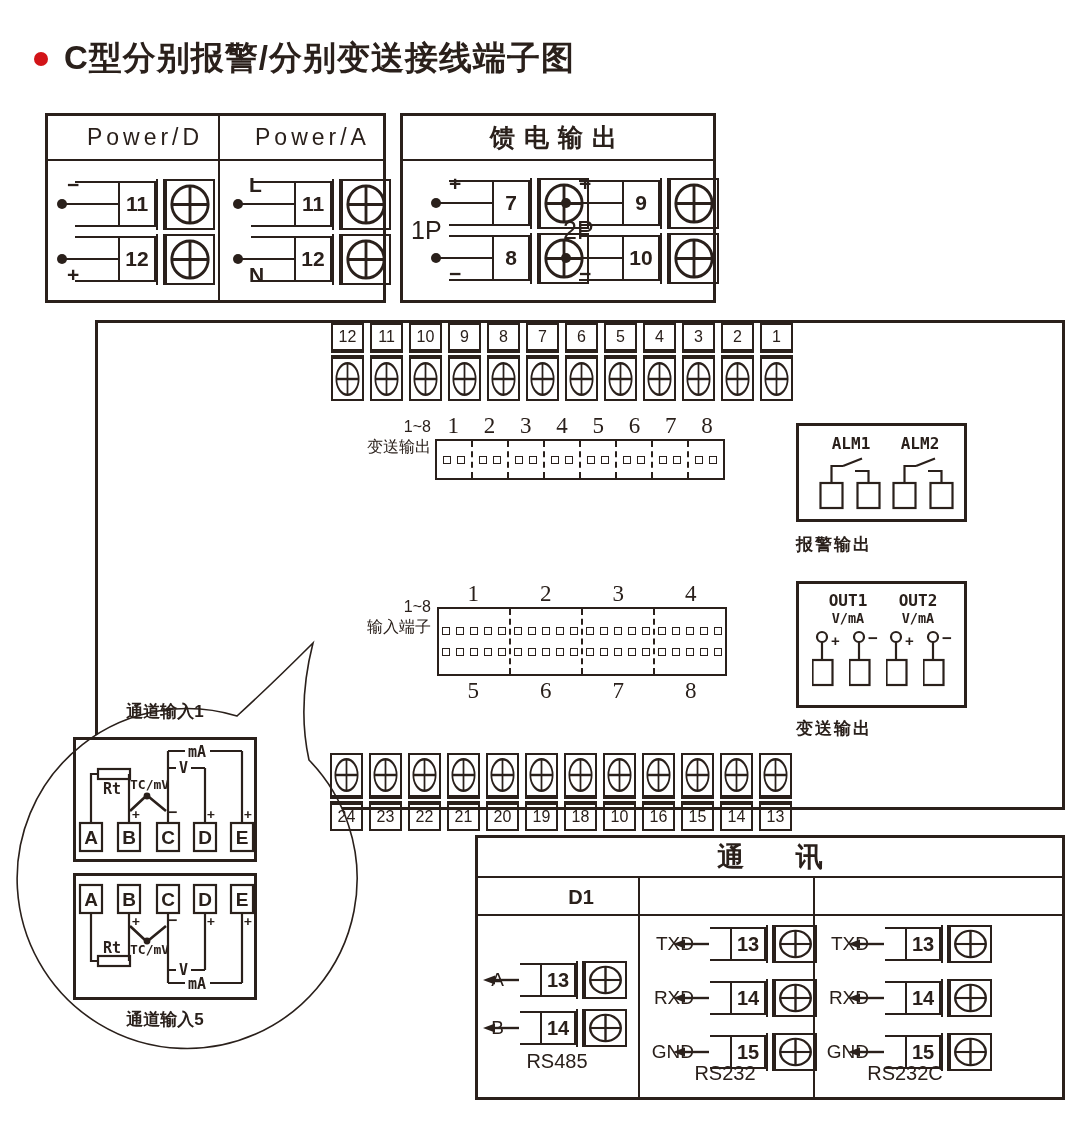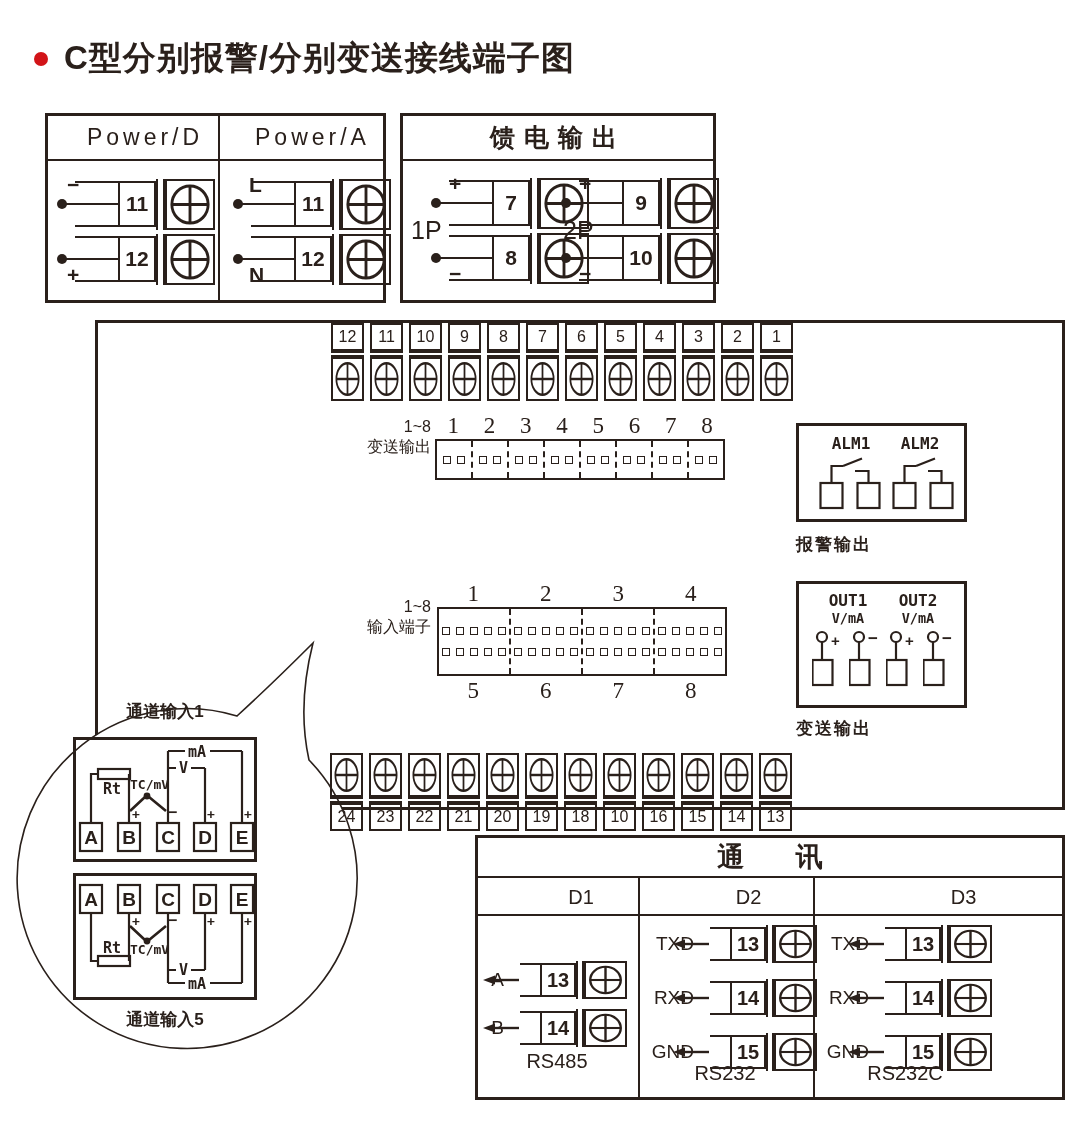--- a/index.html
+++ b/index.html
@@ -82,21 +82,21 @@
   .chan text{font-family:"DejaVu Sans Mono",monospace;font-weight:700;}
   .chan .letter{font-family:"Liberation Sans",sans-serif;font-size:19px;font-weight:700;text-anchor:middle;}
 
   
   #comm-box{left:475px;top:835px;width:590px;height:265px;}
   #comm-title{position:absolute;left:0;right:0;top:0;height:40px;border-bottom:2.5px solid var(--ink);
       display:flex;align-items:center;justify-content:center;font-size:27px;font-weight:600;letter-spacing:22px;text-indent:22px;}
   .cdiv{position:absolute;top:40px;bottom:0;border-left:2.5px solid var(--ink);}
   #comm-hdr-rule{position:absolute;left:0;right:0;top:76px;border-top:2.5px solid var(--ink);}
   .chdr{position:absolute;top:44px;height:30px;display:flex;align-items:center;justify-content:center;
-      font-size:20px;font-weight:400;padding-left:46px;}
+      font-size:20px;font-weight:700;padding-left:46px;}
   .crow{position:absolute;display:flex;align-items:center;height:40px;}
   .clabel{font-size:19px;font-weight:500;text-align:right;}
   .cterm{position:relative;display:flex;align-items:center;height:40px;}
   .cterm .arrow{position:absolute;left:-37px;top:14px;}
   .cslot{width:20px;height:34px;border-top:2.5px solid var(--ink);border-bottom:2.5px solid var(--ink);}
   .cnum{width:36px;height:34px;border:2.5px solid var(--ink);display:flex;align-items:center;justify-content:center;
       font-size:20px;font-weight:700;}
   .ccollar{width:8px;height:38px;border-left:2.5px solid var(--ink);border-right:2.5px solid var(--ink);}
   .cscrew{width:43px;height:38px;border:2.5px solid var(--ink);}
   .ccaption{position:absolute;text-align:center;font-size:20px;font-weight:500;}
@@ -771,22 +771,20 @@
 </svg>
 
 <div class="abs chan-label" style="left:73px;top:1008px;">通道输入5</div>
 
 <div class="abs bordered" id="comm-box">
   <div id="comm-title">通 讯</div>
   <div class="cdiv" style="left:160px;"></div>
   <div class="cdiv" style="left:335px;"></div>
   <div id="comm-hdr-rule"></div>
   <div class="chdr" style="left:0;width:160px;">D1</div>
-  <div class="chdr" style="left:160px;width:175px;">D2</div>
-  <div class="chdr" style="left:335px;width:255px;">D3</div>
 
   <div class="crow" style="left:8px;top:122px;">
     <span class="clabel" style="width:18px;margin-right:16px;">A</span>
     <span class="cterm">
       <svg class="arrow" width="36" height="12" viewBox="0 0 36 12">
           <line x1="36" y1="6" x2="7" y2="6" stroke="#2a201b" stroke-width="2.4"></line>
           <polygon points="0,6 12,1.5 12,10.5" fill="#2a201b"></polygon>
         </svg>
       <span class="cslot"></span>
       <span class="cnum">13</span>

